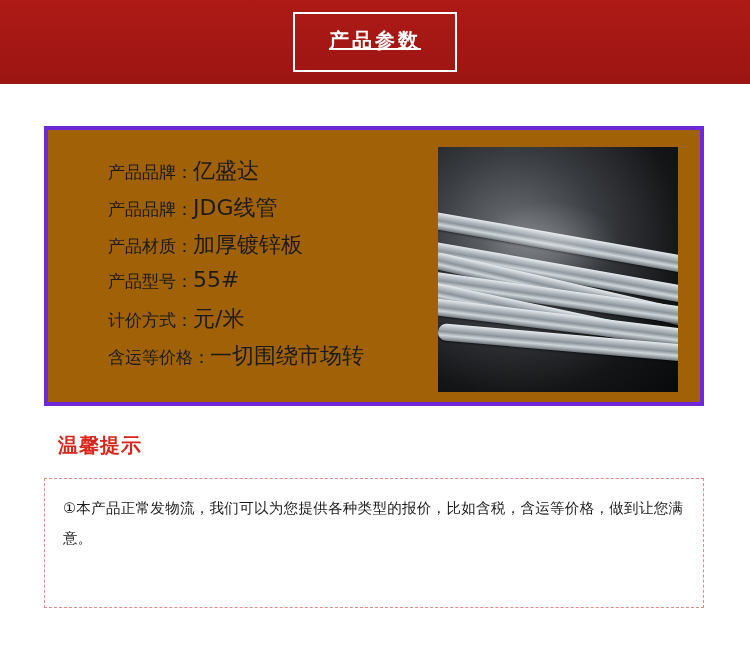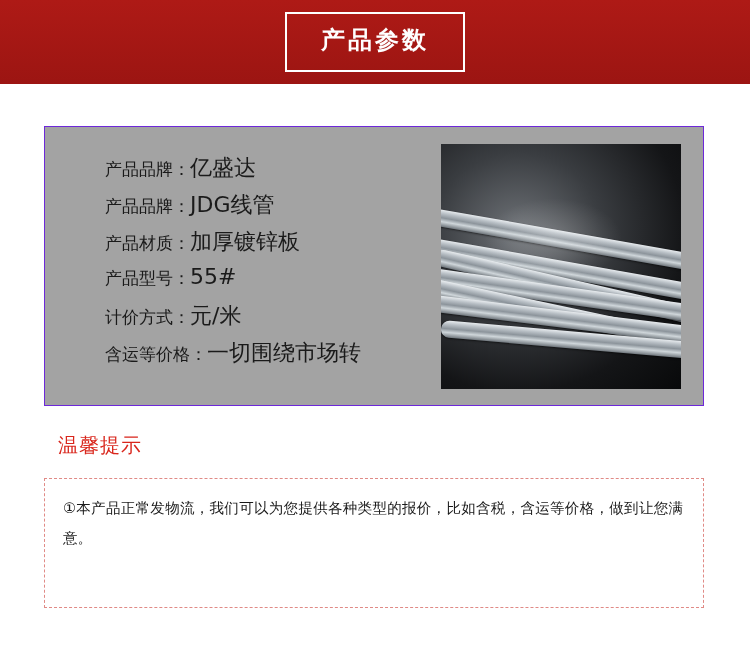--- a/index.html
+++ b/index.html
@@ -32,38 +32,39 @@
   .banner-inner {
     position: absolute;
     left: 50%;
     top: 50%;
     transform: translate(-50%, -50%);
     border: 2px solid #ffffff;
     padding: 6px 34px 10px 34px;
   }
   .banner-title {
     color: #ffffff;
-    font-size: 24px;
+    font-size: 20px;
     font-weight: bold;
     letter-spacing: 3px;
     line-height: 40px;
     white-space: nowrap;
     font-family: "DejaVu Sans", "Liberation Sans", sans-serif;
+    text-decoration: underline;
   }
 
   
   .spec-card {
     position: absolute;
     left: 44px;
     top: 126px;
     width: 660px;
     height: 280px;
-    border: 1px solid #6d28d9;
+    border: 4px solid #6d28d9;
     box-sizing: border-box;
-    background: #a3a3a3;
+    background: #a16207;
   }
   .spec-list {
     position: absolute;
     left: 60px;
     top: 26px;
     width: 330px;
   }
   .spec-row {
     display: flex;
     align-items: baseline;
@@ -137,21 +138,21 @@
     background: radial-gradient(ellipse at center, rgba(255,255,255,.20) 0%, rgba(255,255,255,0) 70%);
     pointer-events: none;
   }
 
   
   .tips-title {
     position: absolute;
     left: 58px;
     top: 432px;
     font-size: 20px;
-    font-weight: normal;
+    font-weight: bold;
     color: #d9261c;
     letter-spacing: 1px;
     font-family: "DejaVu Sans", "Liberation Sans", sans-serif;
   }
   .tips-box {
     position: absolute;
     left: 44px;
     top: 478px;
     width: 660px;
     height: 130px;

